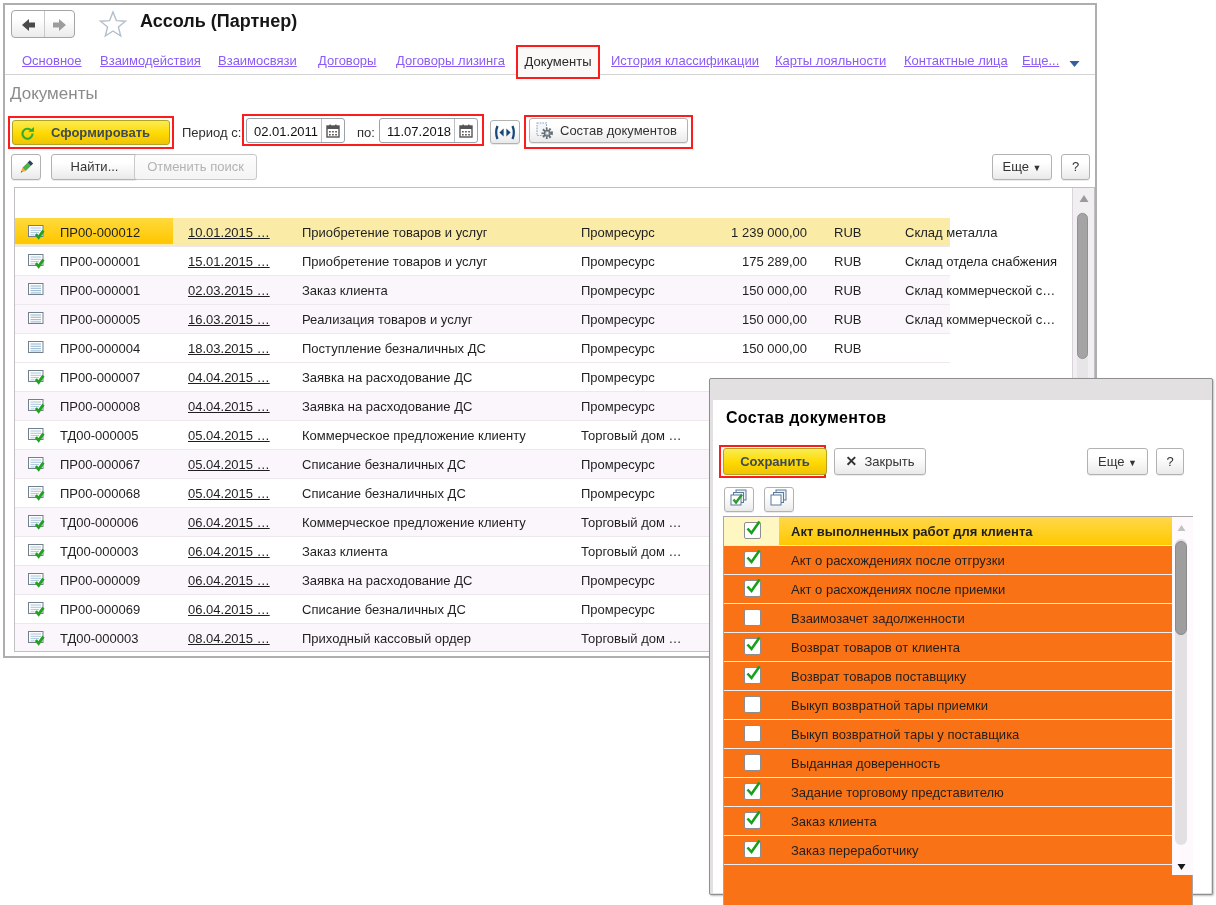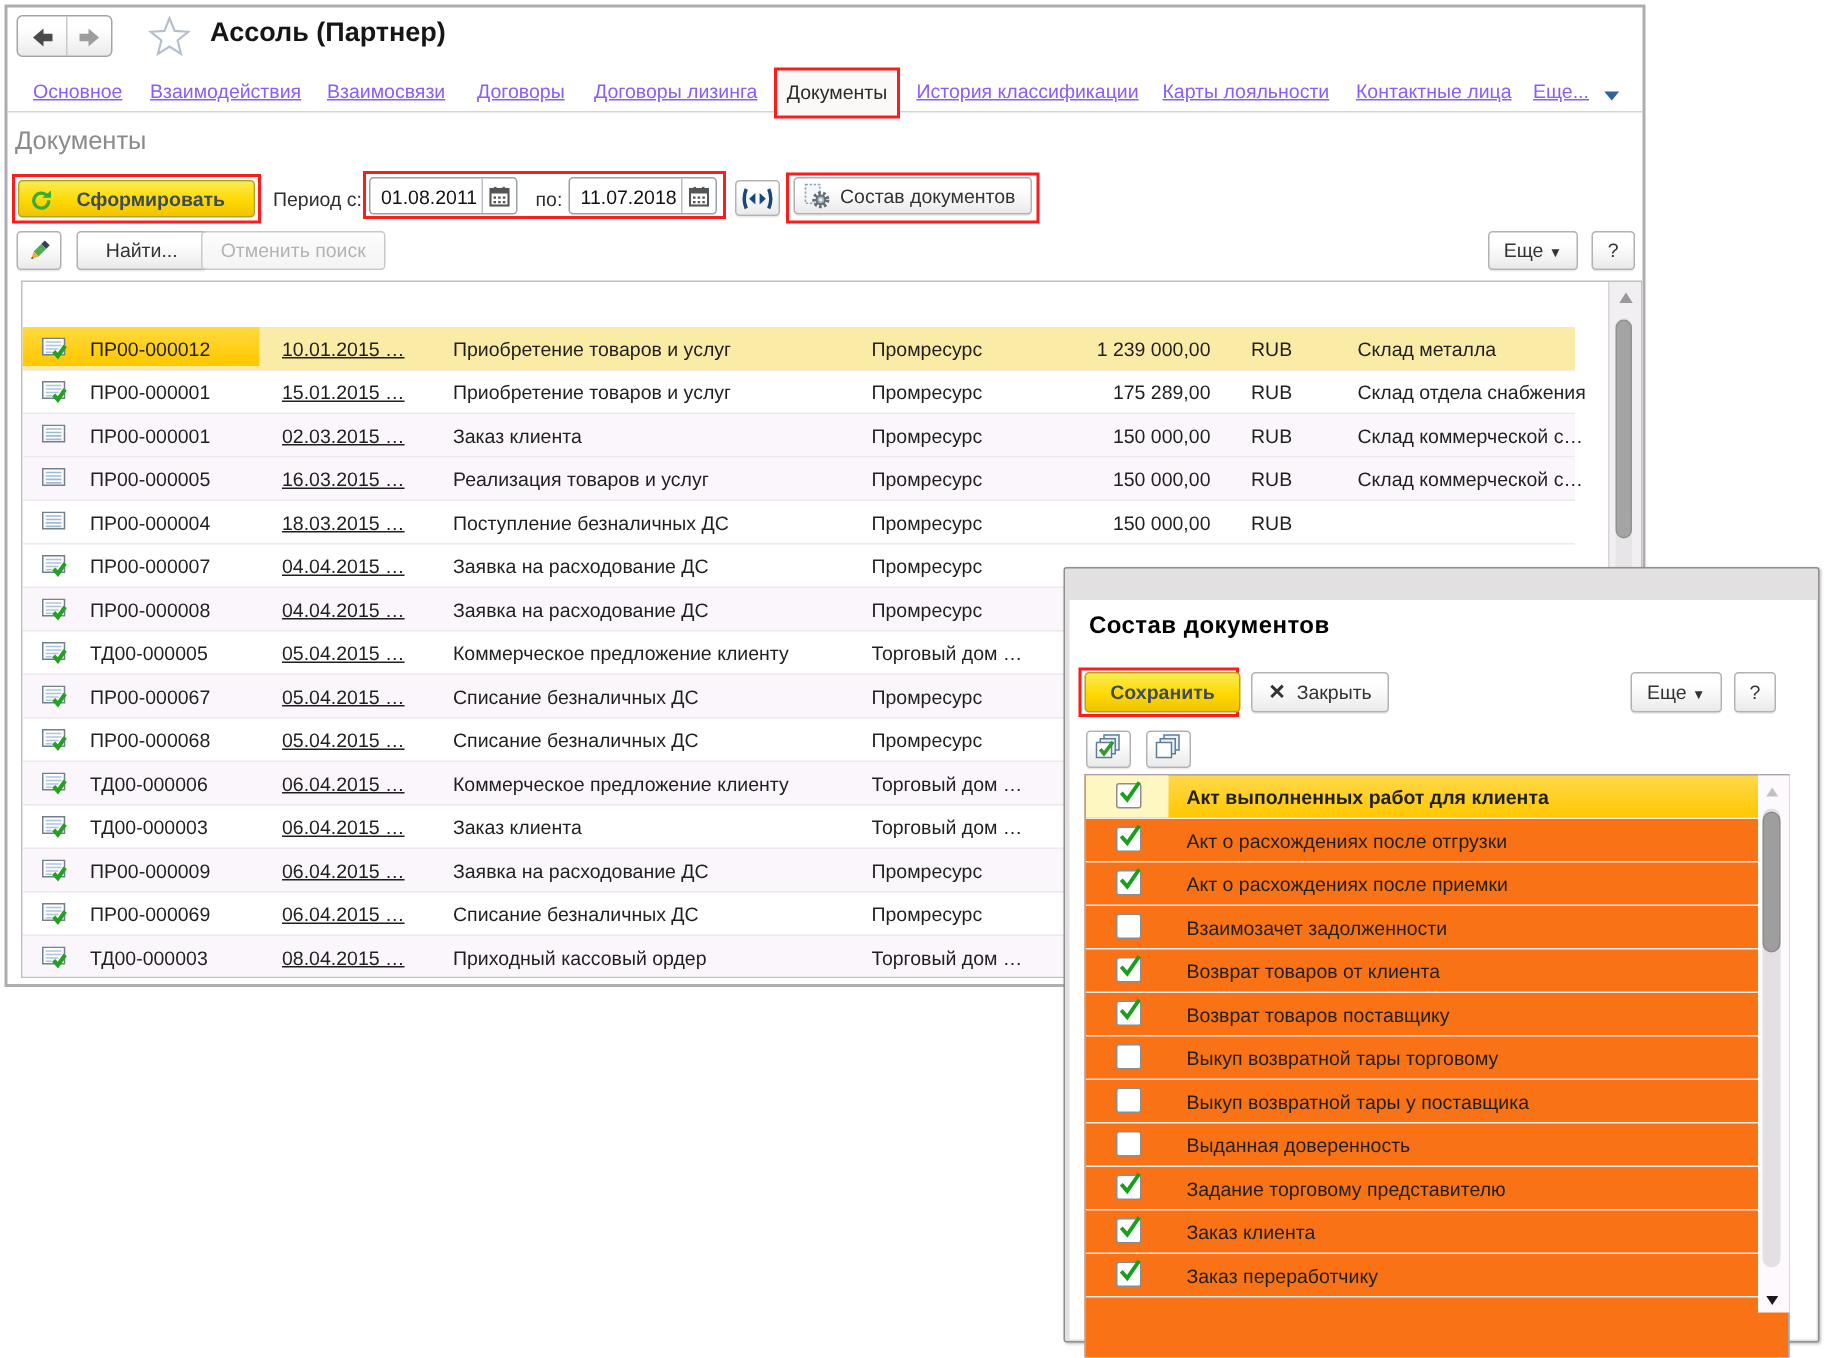--- a/index.html
+++ b/index.html
@@ -43,21 +43,21 @@
 #btn-find { left:51px; width:87px; line-height:24px; }
 #btn-cancel { left:134px; width:123px; line-height:24px; color:#b3b3b3; border-color:#c9c9c9; background:linear-gradient(#fdfdfd,#f4f4f4); box-shadow:none; }
 #btn-more1 { left:992px; width:60px; line-height:24px; }
 #btn-q1 { left:1061px; width:29px; line-height:24px; }
 
 
 #grid { position:absolute; left:14px; top:187px; width:1081px; height:465px; border:1px solid #c3bec3; background:#fff; overflow:hidden; }
 #ghead { position:absolute; left:0; top:0; width:1079px; height:29px; background:#f5f1f5; border-bottom:1px solid #ccc7cc; }
 #ghead .hl { position:absolute; top:7px; font-size:13px; color:#3a3a3a; white-space:nowrap; }
 #ghead .vs { position:absolute; top:3px; width:1px; height:23px; background:#d9d4d9; }
-.grow { position:absolute; left:0; width:1035px; height:29px; border-bottom:1px solid #ece8ec; font-size:13px; color:#1f1f1f; }
+.grow { position:absolute; left:0; width:935px; height:29px; border-bottom:1px solid #ece8ec; font-size:13px; color:#1f1f1f; }
 .grow span { position:absolute; top:7px; white-space:nowrap; overflow:hidden; }
 .grow svg { position:absolute; left:13px; top:7px; }
 .c1 { left:45px; } .c2 { left:173px;text-decoration:underline; } .c3 { left:287px; } .c4 { left:566px; width:122px; }
 .c5 { left:688px; width:104px; text-align:right; } .c6 { left:819px; } .c7 { left:890px; width:160px; }
 .rowsel { background:#faeca6; }
 .rowsel .selcell { position:absolute; left:0; top:0; width:158px; height:26px; background:linear-gradient(#ffda3e 0%, #ffc803 90%); }
 .rowpink { background:#fbf6fb; }
 
 #gsb { position:absolute; left:1057px; top:0px; width:22px; height:463px; background:#f2eff2; border-left:1px solid #d9d4d9; }
 #gsb .tr { position:absolute; left:4px; top:24px; width:11px; height:424px; background:#e7e5e7; border-radius:6px; }
@@ -126,21 +126,21 @@
 <button id="btn-form">
     <svg class="abs" style="left:8px;top:6px" width="13" height="13" viewBox="0 0 13 13">
       <path d="M10.8 4.2 A5 5 0 1 0 11.5 6.5" fill="none" stroke="#35ad35" stroke-width="2.2"></path>
       <path d="M7.2 4.8 L13 4.8 L13 0 Z" fill="#35ad35"></path>
     </svg>
     <span>Сформировать</span>
   </button>
 <div class="lbl" style="left:182px;top:125px">Период с:</div>
 <div class="redbox" style="left:242px;top:114px;width:242px;height:32px"></div>
 <div class="dinput" style="left:246px">
-    <span class="dt">01.08.2011</span>
+    <span class="dt">02.01.2011</span>
     <span class="dsep"></span>
   <svg width="14" height="14" viewBox="0 0 14 14">
       <rect x="1" y="2" width="12" height="11" fill="none" stroke="#555" stroke-width="1.4"></rect>
       <rect x="1" y="2" width="12" height="3" fill="#555"></rect>
       <rect x="3.4" y="0.6" width="1.6" height="2.8" fill="#555"></rect>
       <rect x="9" y="0.6" width="1.6" height="2.8" fill="#555"></rect>
       <g fill="#555">
         <rect x="3" y="7" width="1.7" height="1.5"></rect>
         <rect x="6.1" y="7" width="1.7" height="1.5"></rect>
         <rect x="9.2" y="7" width="1.7" height="1.5"></rect>
@@ -558,21 +558,21 @@
       </div>
       <div class="drow " style="top:145px">
         <div class="cb"></div>
         <svg class="abs" style="left:21px;top:3px" width="17" height="17" viewBox="0 0 17 17">
           <path d="M2.5 8.5 L6.5 13 L14.5 1.5" fill="none" stroke="#18a01c" stroke-width="2.6"></path>
         </svg>
         <span class="t">Возврат товаров поставщику</span>
       </div>
       <div class="drow " style="top:174px">
         <div class="cb"></div>
-        <span class="t">Выкуп возвратной тары торговому</span>
+        <span class="t">Выкуп возвратной тары приемки</span>
       </div>
       <div class="drow " style="top:203px">
         <div class="cb"></div>
         <span class="t">Выкуп возвратной тары у поставщика</span>
       </div>
       <div class="drow " style="top:232px">
         <div class="cb"></div>
         <span class="t">Выданная доверенность</span>
       </div>
       <div class="drow " style="top:261px">

